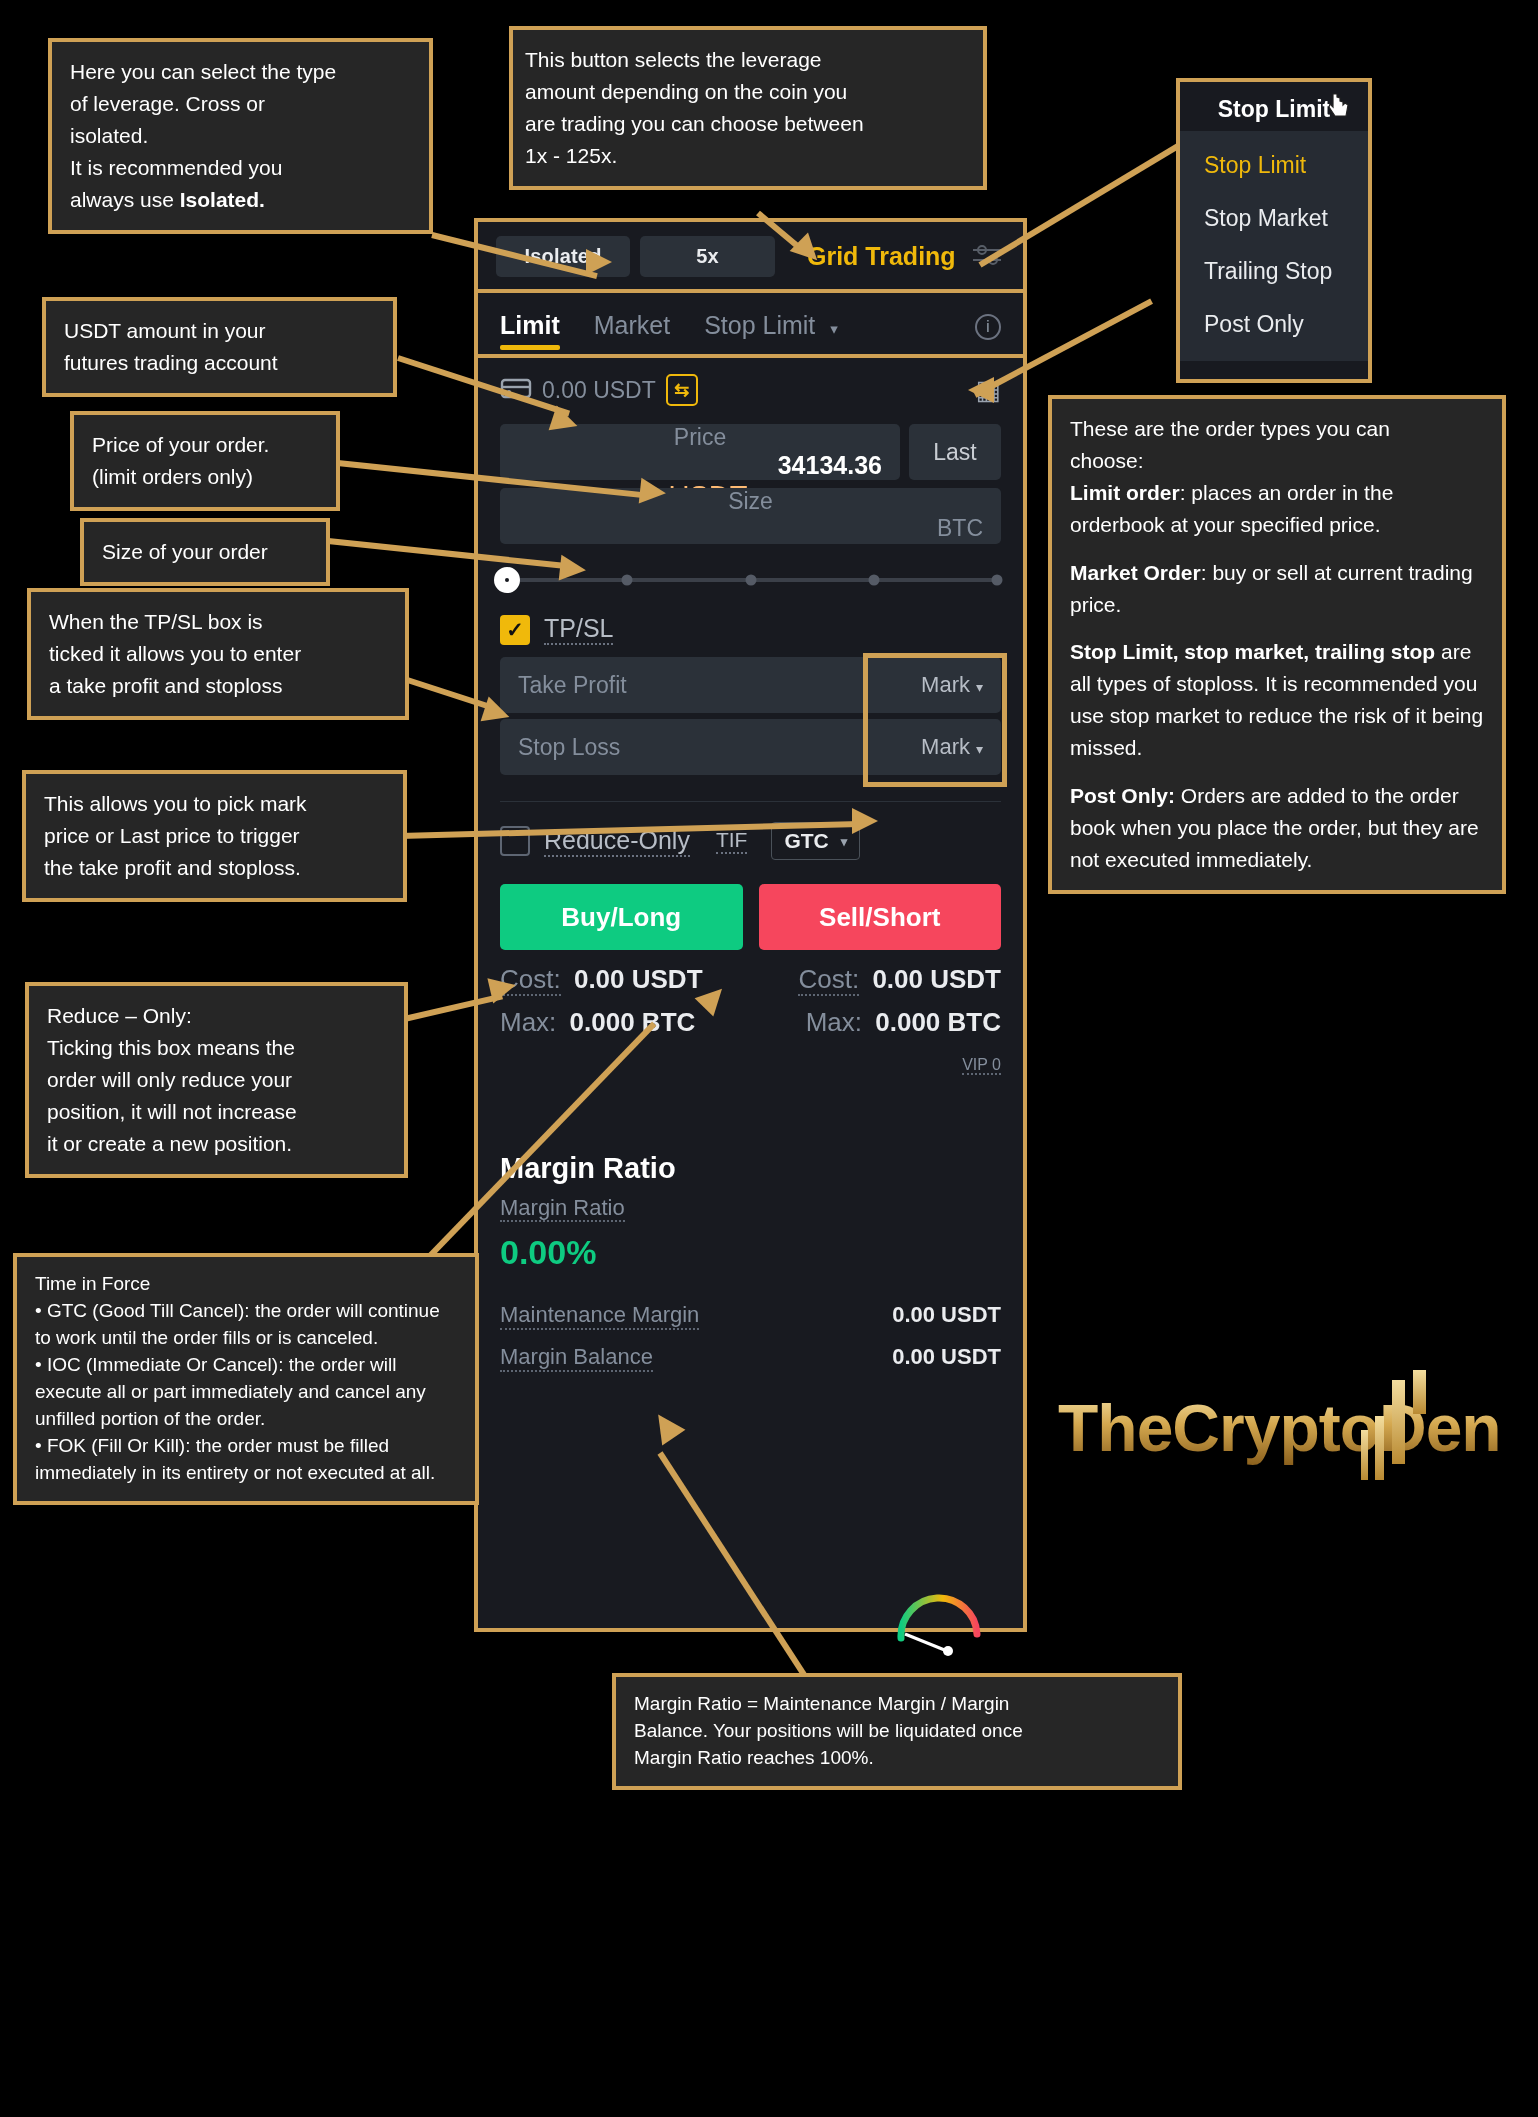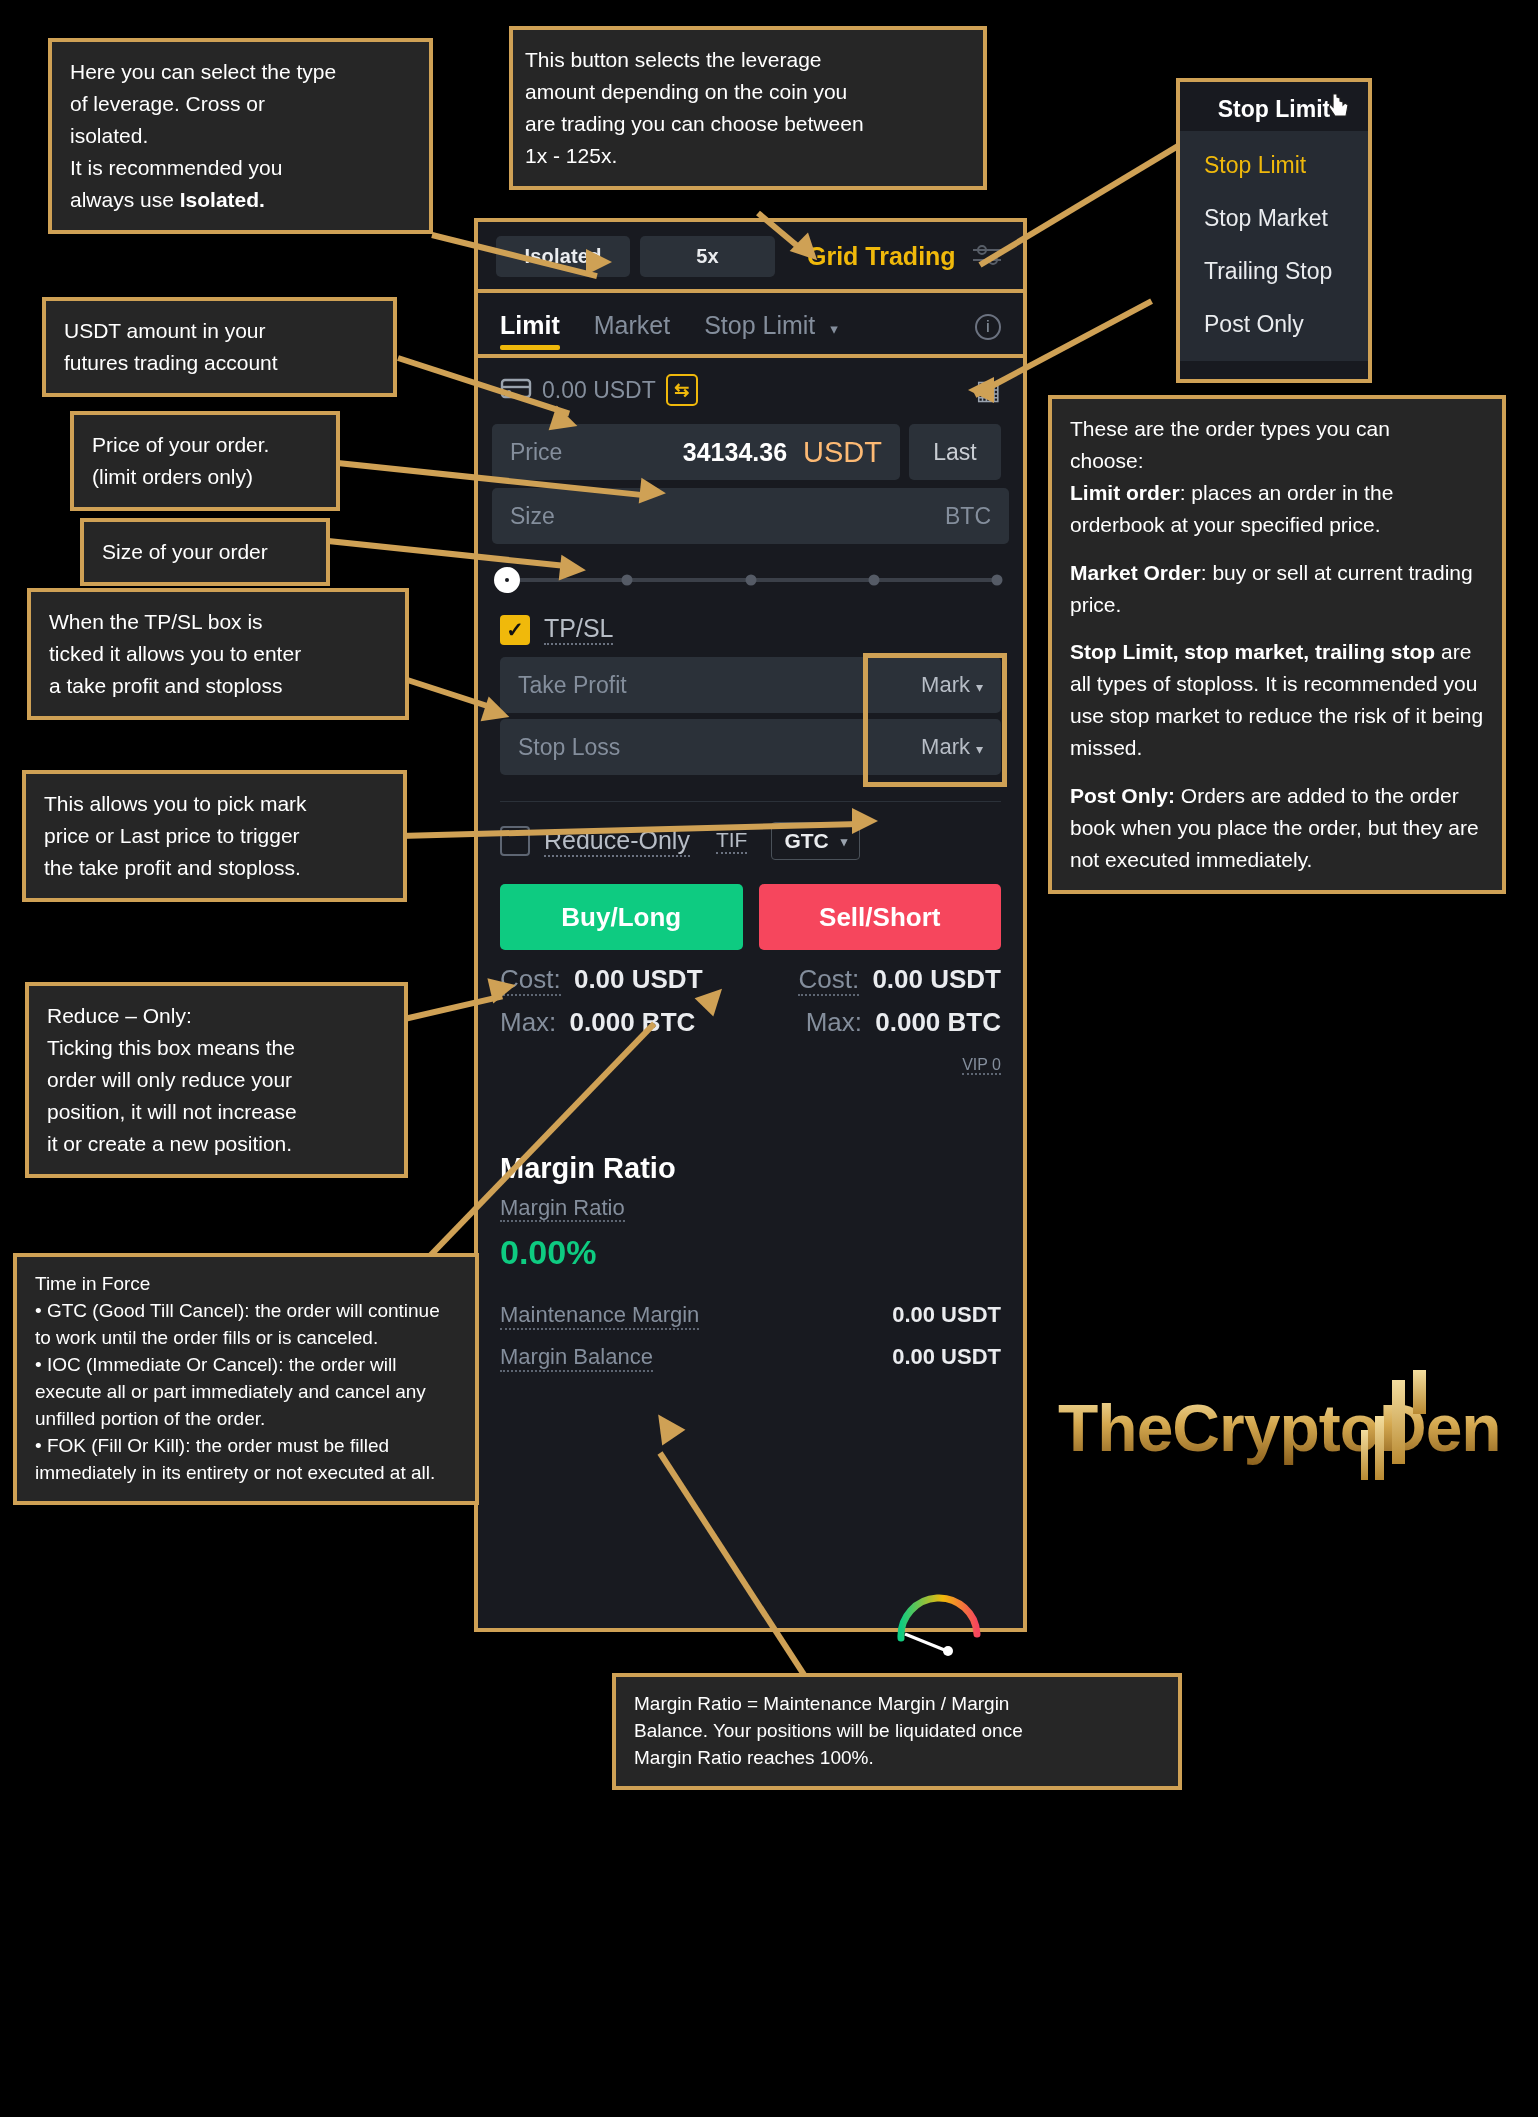--- a/index.html
+++ b/index.html
@@ -67,22 +67,22 @@
 
   .balrow{ display:flex; align-items:center; gap:10px; padding:16px 22px 10px 22px; }
   .bal-txt{ color:#848e9c; font-size:23px; }
   .swapbox{
     width:32px;height:32px;border:2px solid #f0b90b; border-radius:5px; color:#f0b90b;
     display:flex;align-items:center;justify-content:center; font-size:18px; font-weight:bold;
   }
   .calc-icon{ margin-left:auto; color:#9aa3ae; font-size:27px; }
 
   .field{
-    margin:8px 14px; background:#2b3139; border-radius:5px; height:56px;
-    display:flex; align-items:center; padding:0 18px; position:relative;
+    margin:8px 22px; background:#2b3139; border-radius:5px; height:56px;
+    display:flex; align-items:center; padding:0 18px; position:relative;flex-direction:column;
   }
   .field .lbl{ color:#848e9c; font-size:23px; }
   .field .val{ margin-left:auto; font-size:25px; font-weight:bold; color:#fff; }
   .field .unit{ color:#fdba74; font-size:29px; margin-left:16px; }
   .field .unit-right{ margin-left:auto; color:#848e9c; font-size:23px; }
   .lastbtn{
     position:absolute; right:-101px; top:0; width:92px; height:56px;
     background:#2b3139; border-radius:5px; display:flex; align-items:center;
     justify-content:center; color:#c9cdd3; font-size:23px;
   }

